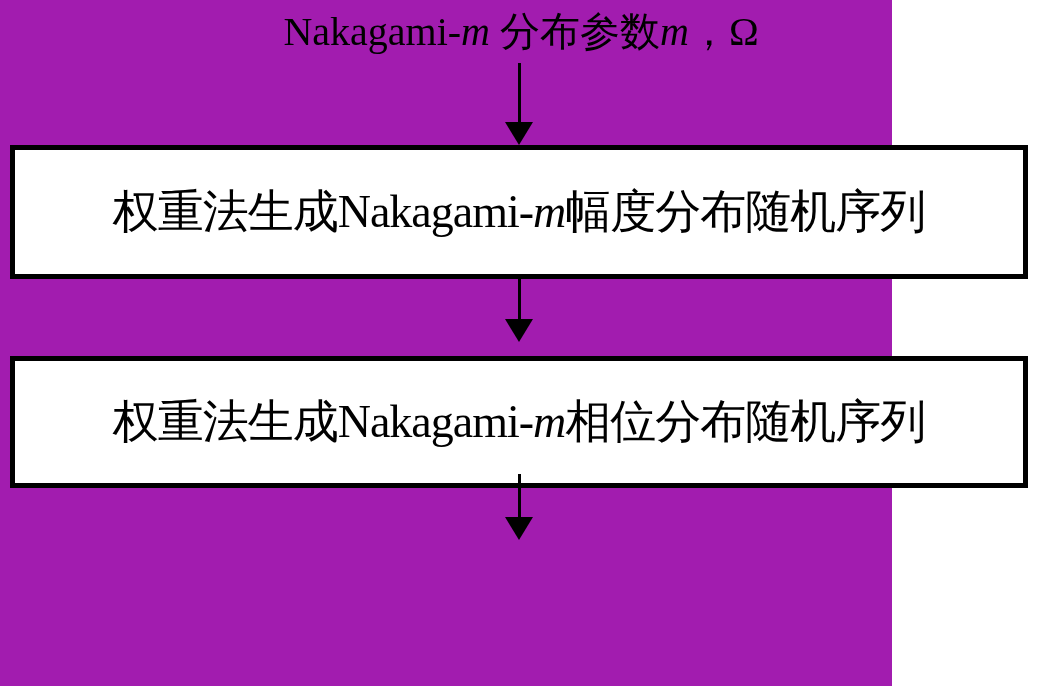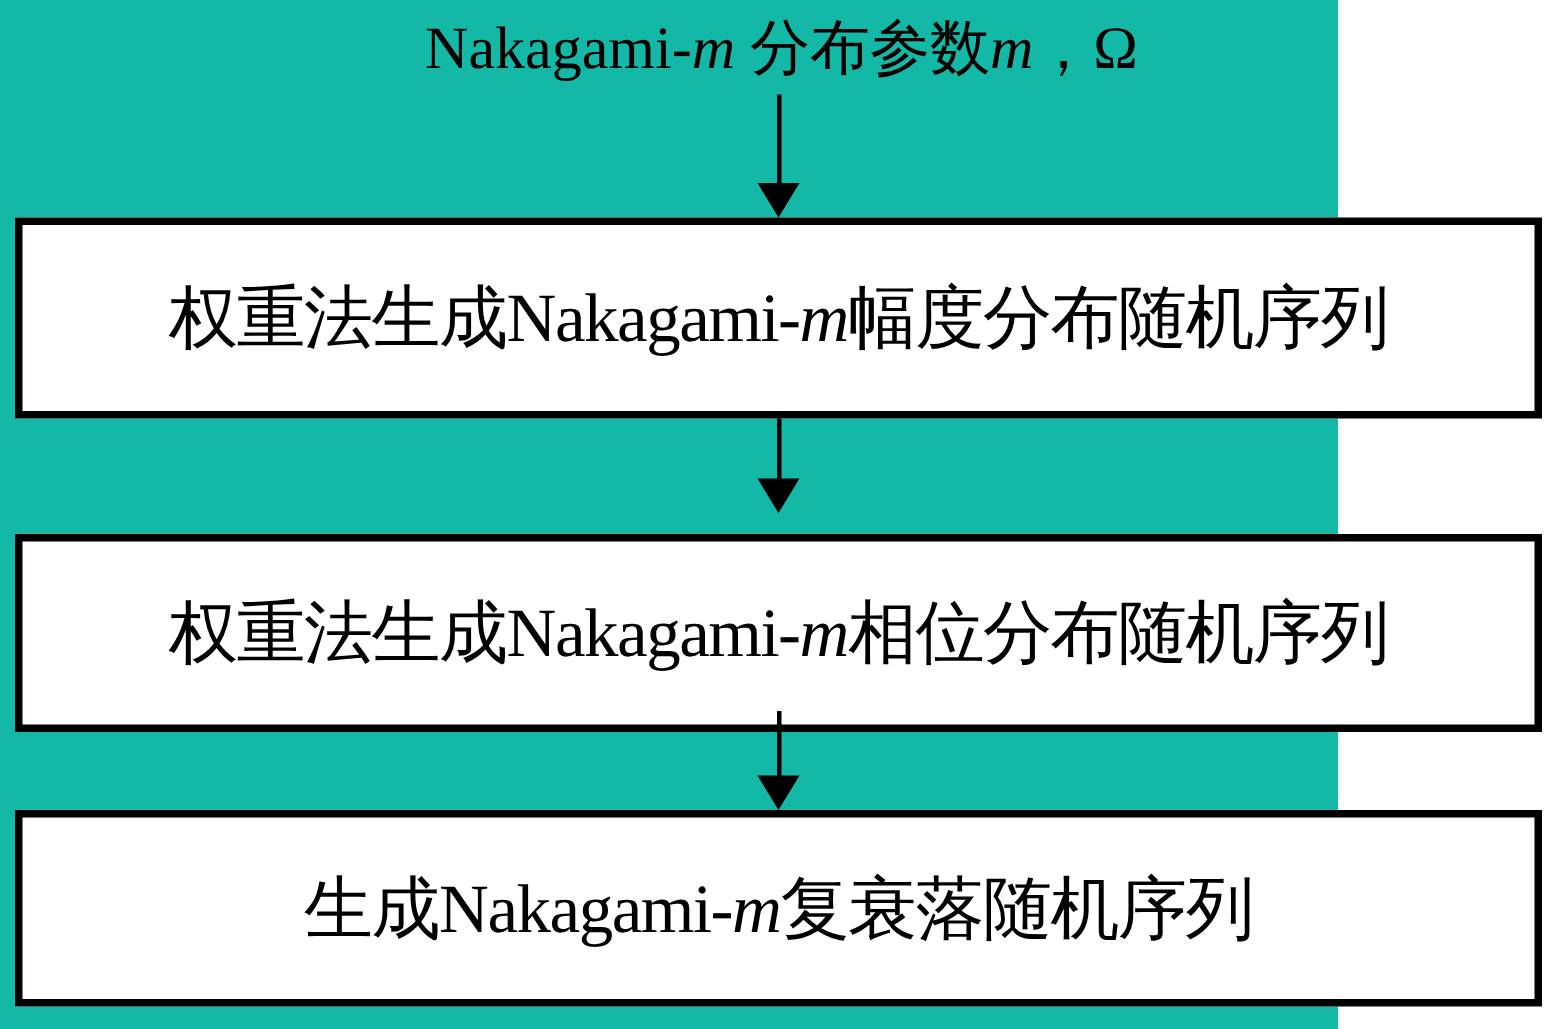--- a/index.html
+++ b/index.html
@@ -11,21 +11,21 @@
     width: 1042px;
     height: 686px;
     overflow: hidden;
     font-family: "Liberation Serif", "DejaVu Serif", serif;
     color: #000000;
   }
   #flowchart {
     position: relative;
     width: 892px;
     height: 686px;
-    background: #14b8a6;
+    background: #a21caf;
   }
 
   
   .title-text {
     position: absolute;
     left: 0;
     top: 8px;
     width: 1042px;
     text-align: center;
     font-size: 40px;
@@ -131,19 +131,14 @@
     <div class="box-label">
       <span>权重法生成Nakagami-</span><span class="em">m</span><span>相位分布随机序列</span>
     </div>
   </div>
 
   <div class="arrow" id="arrow-3">
     <div class="shaft"></div>
     <div class="head"></div>
   </div>
 
-  <div class="proc-box" id="box-3">
-    <div class="box-label">
-      <span>生成Nakagami-</span><span class="em">m</span><span>复衰落随机序列</span>
-    </div>
-  </div>
 
 </div>
 
 </body></html>

